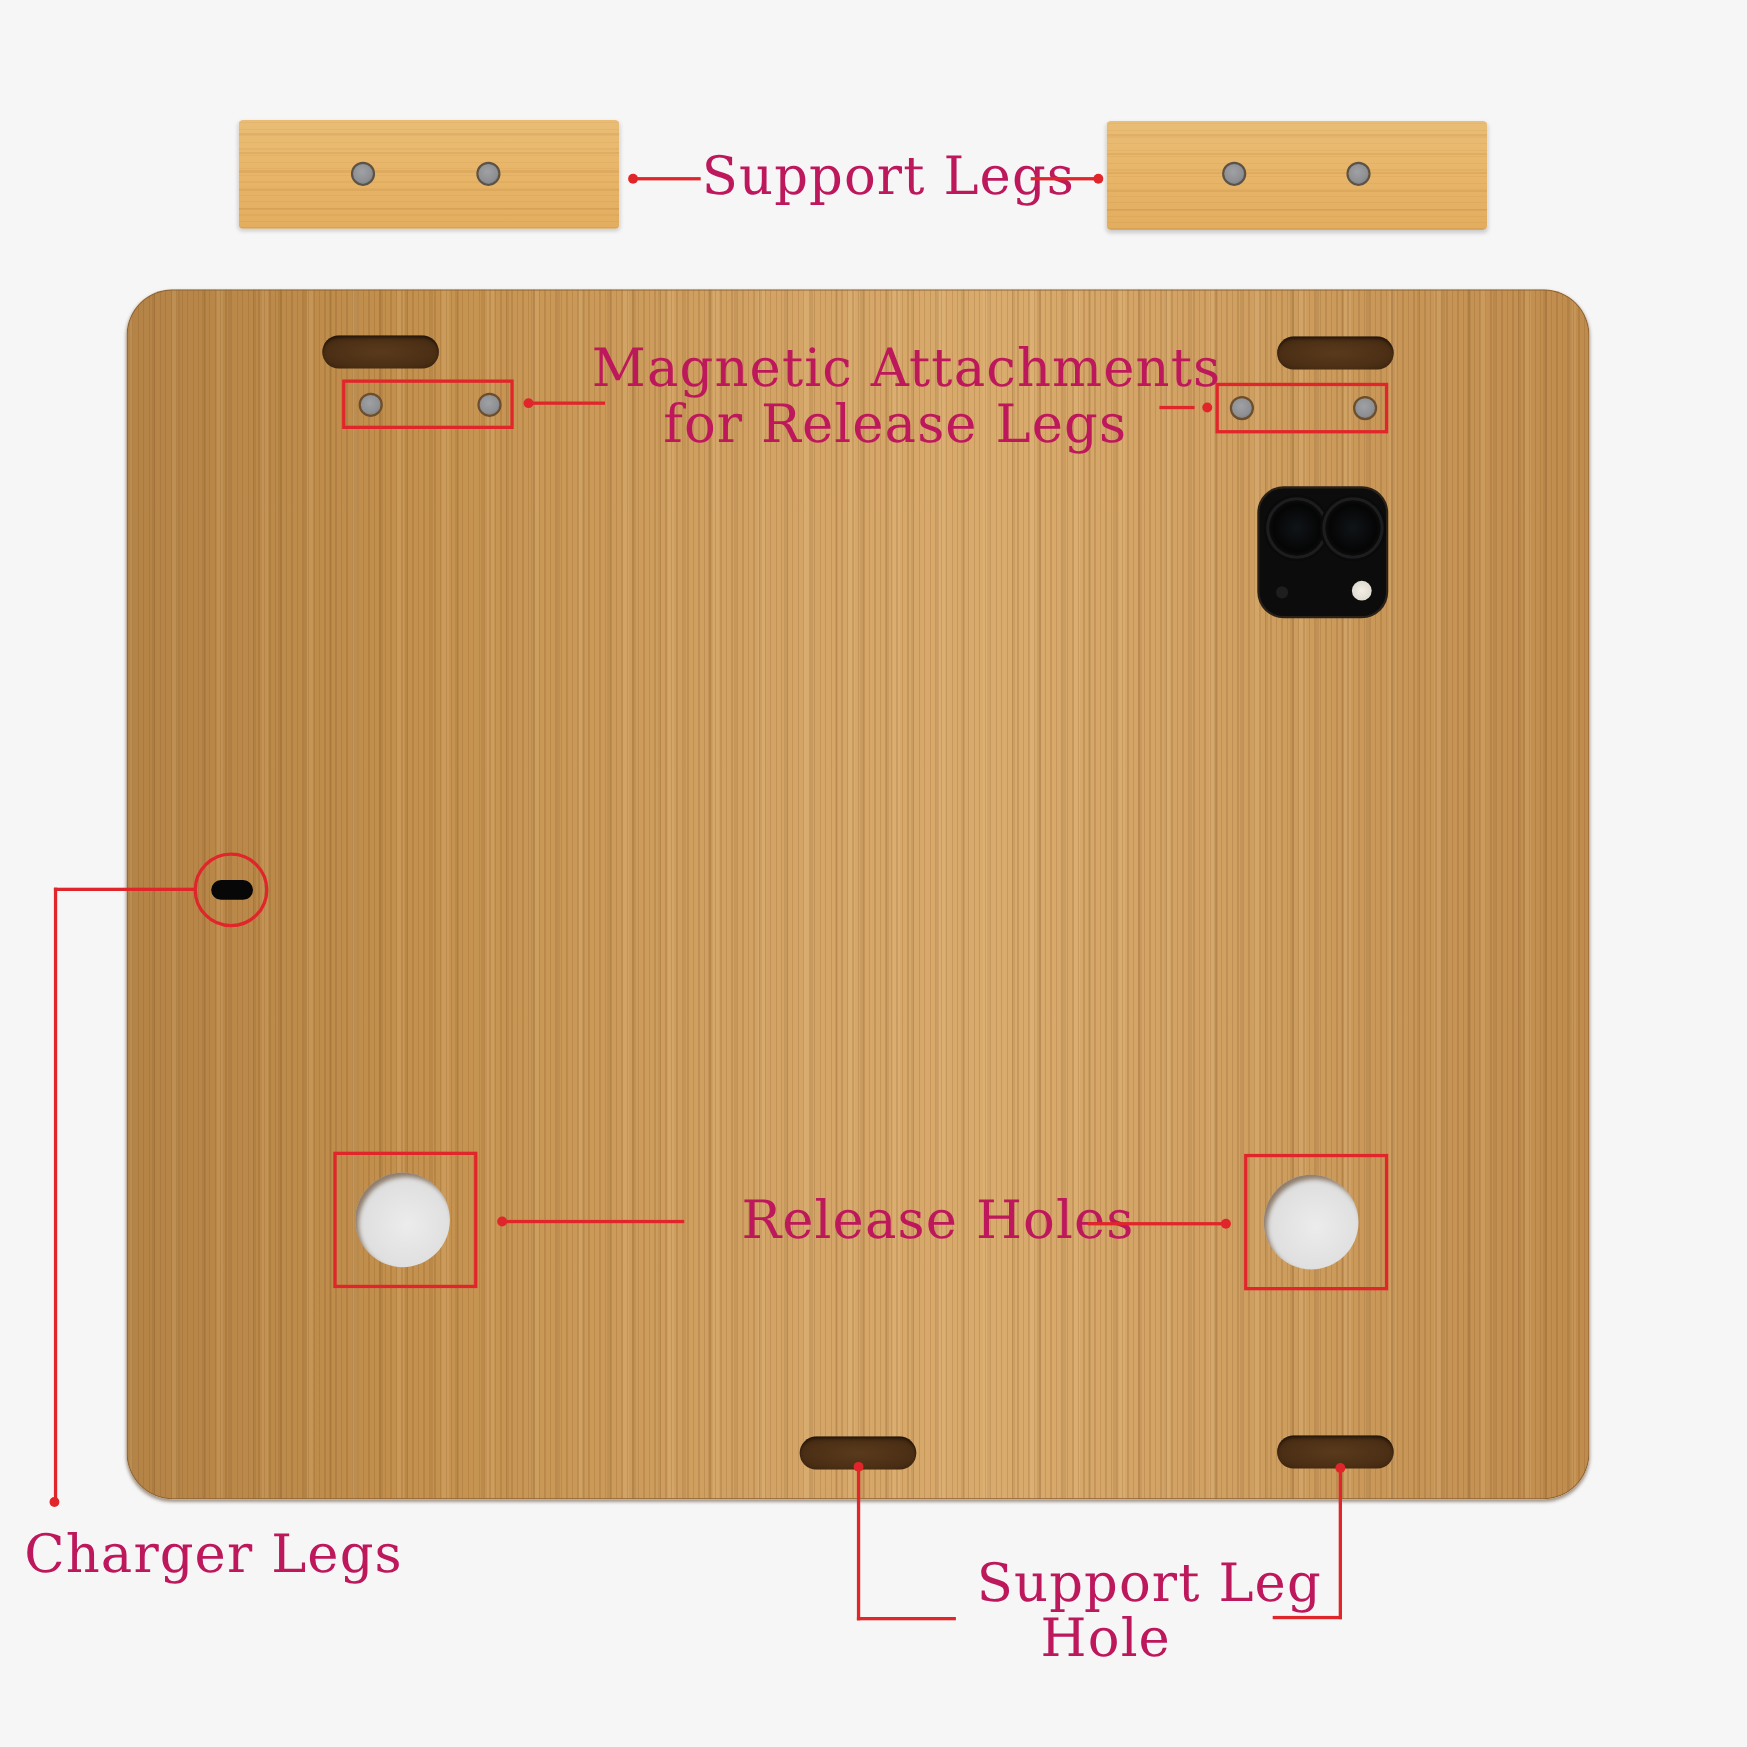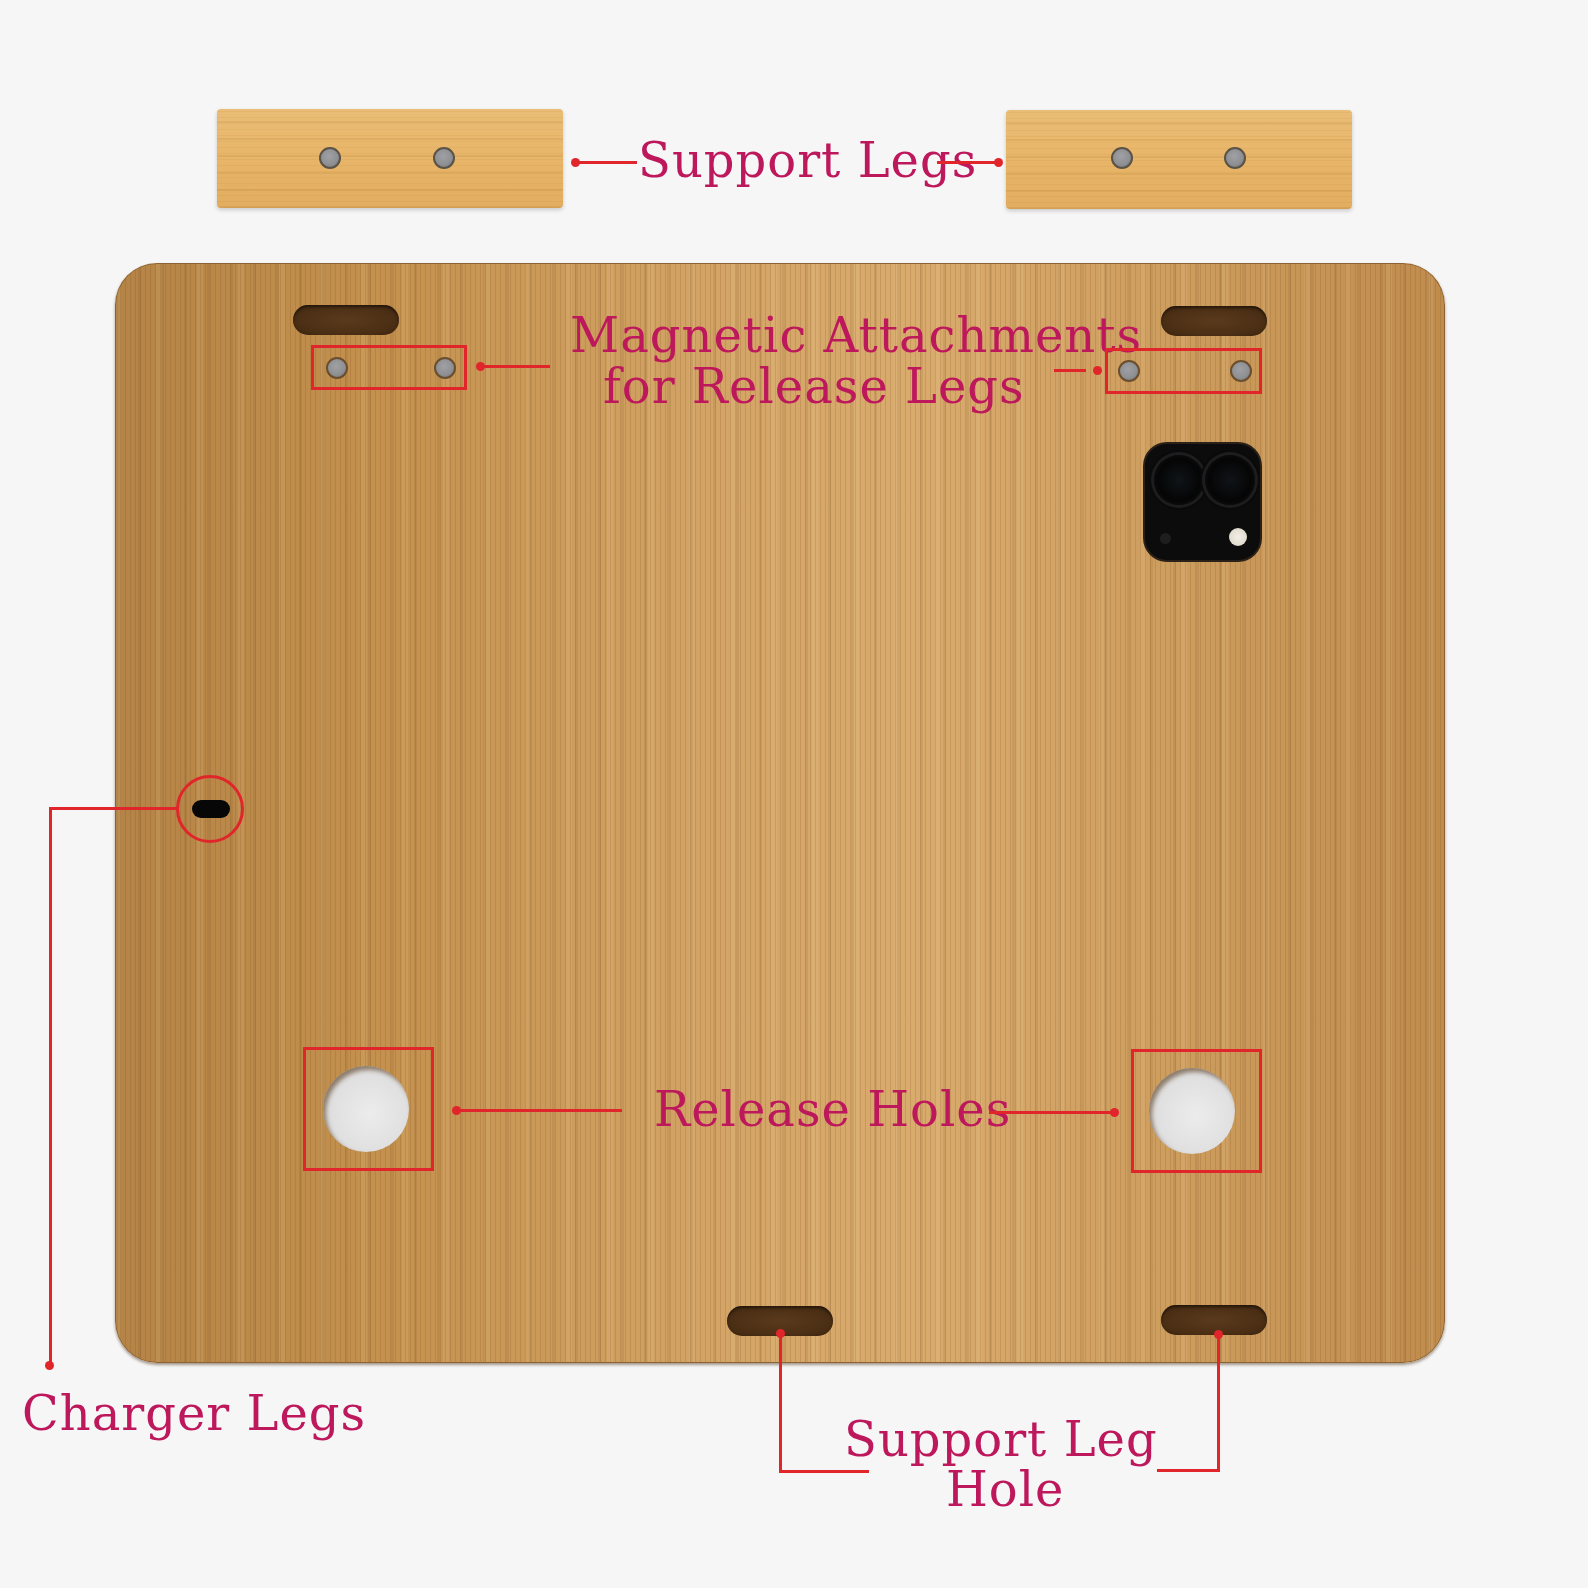--- a/index.html
+++ b/index.html
@@ -87,21 +87,21 @@
 <div class="abs slot" style="left:293px;top:305px;"></div>
 <div class="abs slot" style="left:1161px;top:306px;"></div>
 
 <div class="abs redbox" style="left:311px;top:345px;width:156px;height:45px;">
   <div class="abs magnet" style="left:12px;top:9px;border-color:#6a4e2e;"></div>
   <div class="abs magnet" style="left:120px;top:9px;border-color:#6a4e2e;"></div>
 </div>
 <div class="abs dot" style="left:476px;top:362px;"></div>
 <div class="abs rline" style="left:480px;top:365px;width:70px;height:3px;"></div>
 
-<div class="abs label" style="left:538px;top:310px;margin-left:32px;">Magnetic Attachments</div>
+<div class="abs label" style="left:538px;top:310px;">Magnetic Attachments</div>
 <div class="abs label" style="left:603px;top:361px;">for Release Legs</div>
 
 <div class="abs rline" style="left:1054px;top:369px;width:32px;height:3px;"></div>
 <div class="abs dot" style="left:1093px;top:366px;"></div>
 <div class="abs redbox" style="left:1105px;top:348px;width:157px;height:46px;">
   <div class="abs magnet" style="left:10px;top:9px;border-color:#6a4e2e;"></div>
   <div class="abs magnet" style="left:122px;top:9px;border-color:#6a4e2e;"></div>
 </div>
 
 <div class="abs camera">
@@ -115,30 +115,30 @@
 <div class="abs charger-slot" style="left:192px;top:800px;"></div>
 <div class="abs rline" style="left:49px;top:807px;width:129px;height:3px;"></div>
 <div class="abs rline" style="left:49px;top:807px;width:3px;height:558px;"></div>
 <div class="abs dot" style="left:45px;top:1361px;"></div>
 <div class="abs label" style="left:22px;top:1388px;">Charger Legs</div>
 
 <div class="abs redbox" style="left:303px;top:1047px;width:131px;height:124px;"></div>
 <div class="abs release" style="left:323px;top:1066px;width:86px;height:86px;"></div>
 <div class="abs dot" style="left:452px;top:1106px;"></div>
 <div class="abs rline" style="left:456px;top:1109px;width:166px;height:3px;"></div>
-<div class="abs label" style="left:654px;top:1084px;">Release Holes</div>
+<div class="abs label" style="left:674px;top:1084px;">Release Holes</div>
 <div class="abs rline" style="left:989px;top:1111px;width:126px;height:3px;"></div>
 <div class="abs dot" style="left:1110px;top:1108px;"></div>
 <div class="abs redbox" style="left:1131px;top:1049px;width:131px;height:124px;"></div>
 <div class="abs release" style="left:1149px;top:1068px;width:86px;height:86px;"></div>
 
 <div class="abs slot" style="left:727px;top:1306px;"></div>
 <div class="abs slot" style="left:1161px;top:1305px;"></div>
 
 <div class="abs dot" style="left:776px;top:1329px;"></div>
 <div class="abs rline" style="left:779px;top:1333px;width:3px;height:140px;"></div>
 <div class="abs rline" style="left:779px;top:1470px;width:90px;height:3px;"></div>
 <div class="abs dot" style="left:1214px;top:1330px;"></div>
 <div class="abs rline" style="left:1217px;top:1334px;width:3px;height:138px;"></div>
 <div class="abs rline" style="left:1157px;top:1469px;width:63px;height:3px;"></div>
 
-<div class="abs label" style="left:844px;top:1414px;">Support Leg</div>
+<div class="abs label" style="left:888px;top:1414px;">Support Leg</div>
 <div class="abs label" style="left:946px;top:1464px;">Hole</div>
 
 </body></html>

